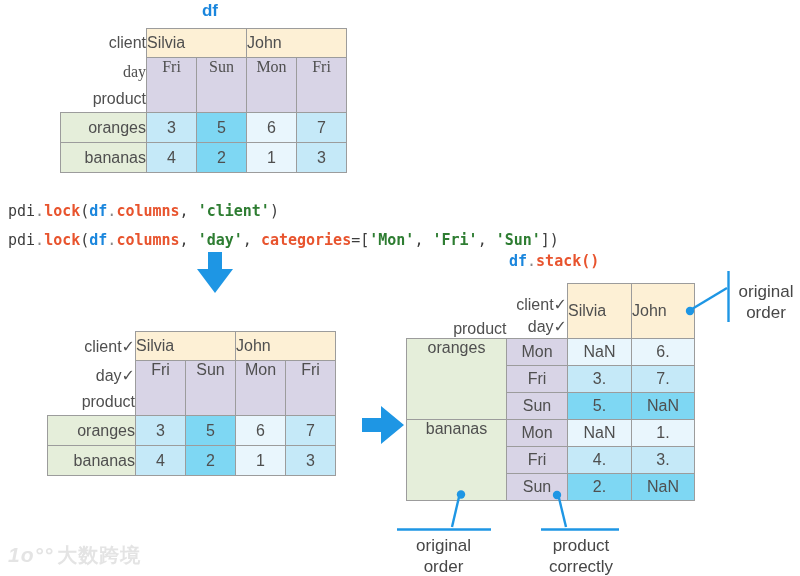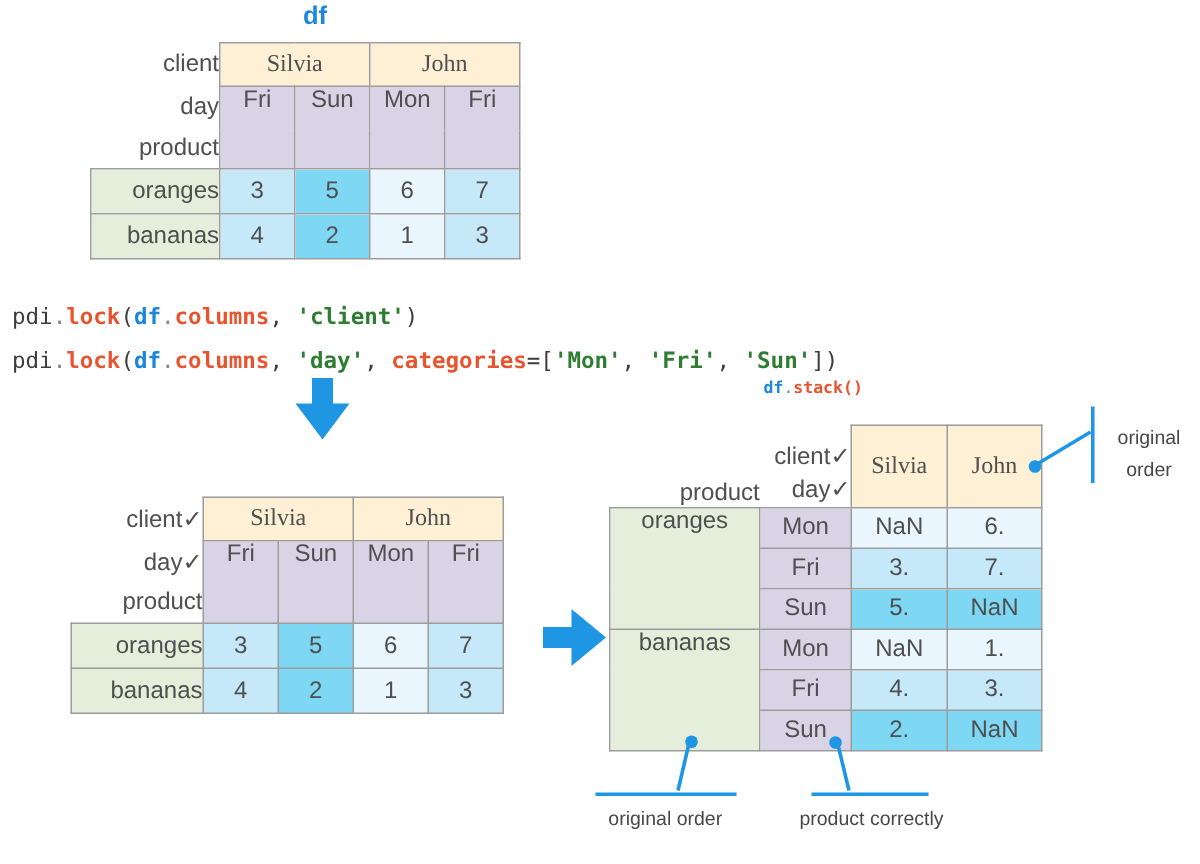--- a/index.html
+++ b/index.html
@@ -7,43 +7,43 @@
   #canvas{
     position:relative;width:800px;height:576px;background:#fff;overflow:hidden;
     font-family:"Liberation Sans","DejaVu Sans",sans-serif;color:#4f4f4f;
   }
   .abs{position:absolute;}
   
   table.pt{border-collapse:collapse;table-layout:fixed;position:absolute;}
   table.pt td{padding:0;font-size:16px;color:#4f4f4f;overflow:hidden;white-space:nowrap;}
   td.lbl{border:none;background:transparent;color:var(--label_green,#2c6e31);text-align:right;padding-right:7px;}
   td.glbl{border:1px solid var(--border_gray,#9c9c9c);background:var(--green_bg,#e5eeda);color:var(--label_green,#2c6e31);text-align:right;padding-right:10px;}
-  td.peach{border:1px solid var(--border_gray,#9c9c9c);background:var(--peach,#fdf0d5);text-align:center;font-family:Liberation Serif, serif;}
+  td.peach{border:1px solid var(--border_gray,#9c9c9c);background:var(--peach,#fdf0d5);}
   td.lav{border:1px solid var(--border_gray,#9c9c9c);background:var(--lavender,#d8d4e6);text-align:center;vertical-align:top;padding-top:4px;}
   td.lavc{border:1px solid var(--border_gray,#9c9c9c);background:var(--lavender,#d8d4e6);text-align:center;vertical-align:middle;}
   td.v{border:1px solid var(--border_gray,#9c9c9c);text-align:center;}
   td.mon{background:var(--shade_mon,#e9f6fd);}
   td.fri{background:var(--shade_fri,#c5e9f8);}
   td.sun{background:var(--shade_sun,#7ed7f3);}
   td.gspan{border:1px solid var(--border_gray,#9c9c9c);background:var(--green_bg,#e5eeda);color:var(--label_green,#2c6e31);text-align:center;vertical-align:top;padding-top:3px;}
   td.cornerP{border:none;vertical-align:bottom;text-align:right;padding:0 16px 7px 0;color:var(--label_green,#2c6e31);}
   td.cornerD{border:none;vertical-align:bottom;text-align:right;padding:0 10px 7px 0;color:var(--label_green,#2c6e31);line-height:22px;}
   .nan{font-size:13px;color:#5c5c5c;}
   
   .mono{font-family:"DejaVu Sans Mono","Liberation Mono",monospace;white-space:pre;}
   .code-line{font-size:15px;line-height:29px;color:#3d3d3d;}
   .c-plain{color:#3d3d3d;}
   .c-dim{color:#888;}
   .c-orange{color:var(--code_orange,#e8542e);font-weight:bold;}
   .c-blue{color:var(--code_blue,#1a86dd);font-weight:bold;}
   .c-green{color:var(--code_green,#2e7d32);font-weight:bold;}
   .title-df{font-size:17px;font-weight:bold;color:var(--code_blue,#1a86dd);text-align:center;}
-  .sub-title{font-size:11px;}
+  .sub-title{font-size:15px;}
   
-  .ann{font-size:13px;color:#474747;text-align:center;line-height:21px;}
+  .ann{font-size:17px;color:#474747;text-align:center;line-height:21px;}
   .watermark{font-size:20px;font-weight:bold;color:#e4e4e4;letter-spacing:1px;}
   .wm-logo{font-size:21px;font-style:italic;margin-right:4px;}
   svg.overlay{position:absolute;left:0;top:0;pointer-events:none;}
 </style>
 </head>
 <body>
 
 <div id="canvas">
 
   <div class="abs title-df" style="left:130px;top:1px;width:160px;">df</div>
@@ -55,21 +55,21 @@
         <col style="width:50px">
         <col style="width:50px">
         <col style="width:50px">
       </colgroup>
     <tbody>
         <tr style="height:29px;">
       <td class="lbl">client</td>
       <td class="peach" colspan="2">Silvia</td>
       <td class="peach" colspan="2">John</td>
     </tr>
-    <tr style="height:29px;">
+    <tr style="height:29px;font-family:Liberation Serif, serif;">
       <td class="lbl">day</td>
       <td class="lav" rowspan="2">Fri</td>
       <td class="lav" rowspan="2">Sun</td>
       <td class="lav" rowspan="2">Mon</td>
       <td class="lav" rowspan="2">Fri</td>
     </tr>
     <tr style="height:26px;">
       <td class="lbl">product</td>
     </tr>
     <tr style="height:30px;">
@@ -210,14 +210,17 @@
       <circle cx="690" cy="311" r="4.2"></circle>
       <circle cx="461" cy="494.5" r="4.2"></circle>
       <circle cx="557" cy="495" r="4.2"></circle>
     </g>
   </svg>
 
   <div class="abs ann" style="left:733px;top:281px;width:66px;">original order</div>
   <div class="abs ann" style="left:396px;top:535px;width:95px;">original order</div>
   <div class="abs ann" style="left:530px;top:535px;width:102px;">product correctly</div>
 
+  <div class="abs watermark" style="left:8px;top:542px;">
+    <span class="wm-logo">1o°°</span><span>大数跨境</span>
+  </div>
 
 </div>
 
 </body></html>

